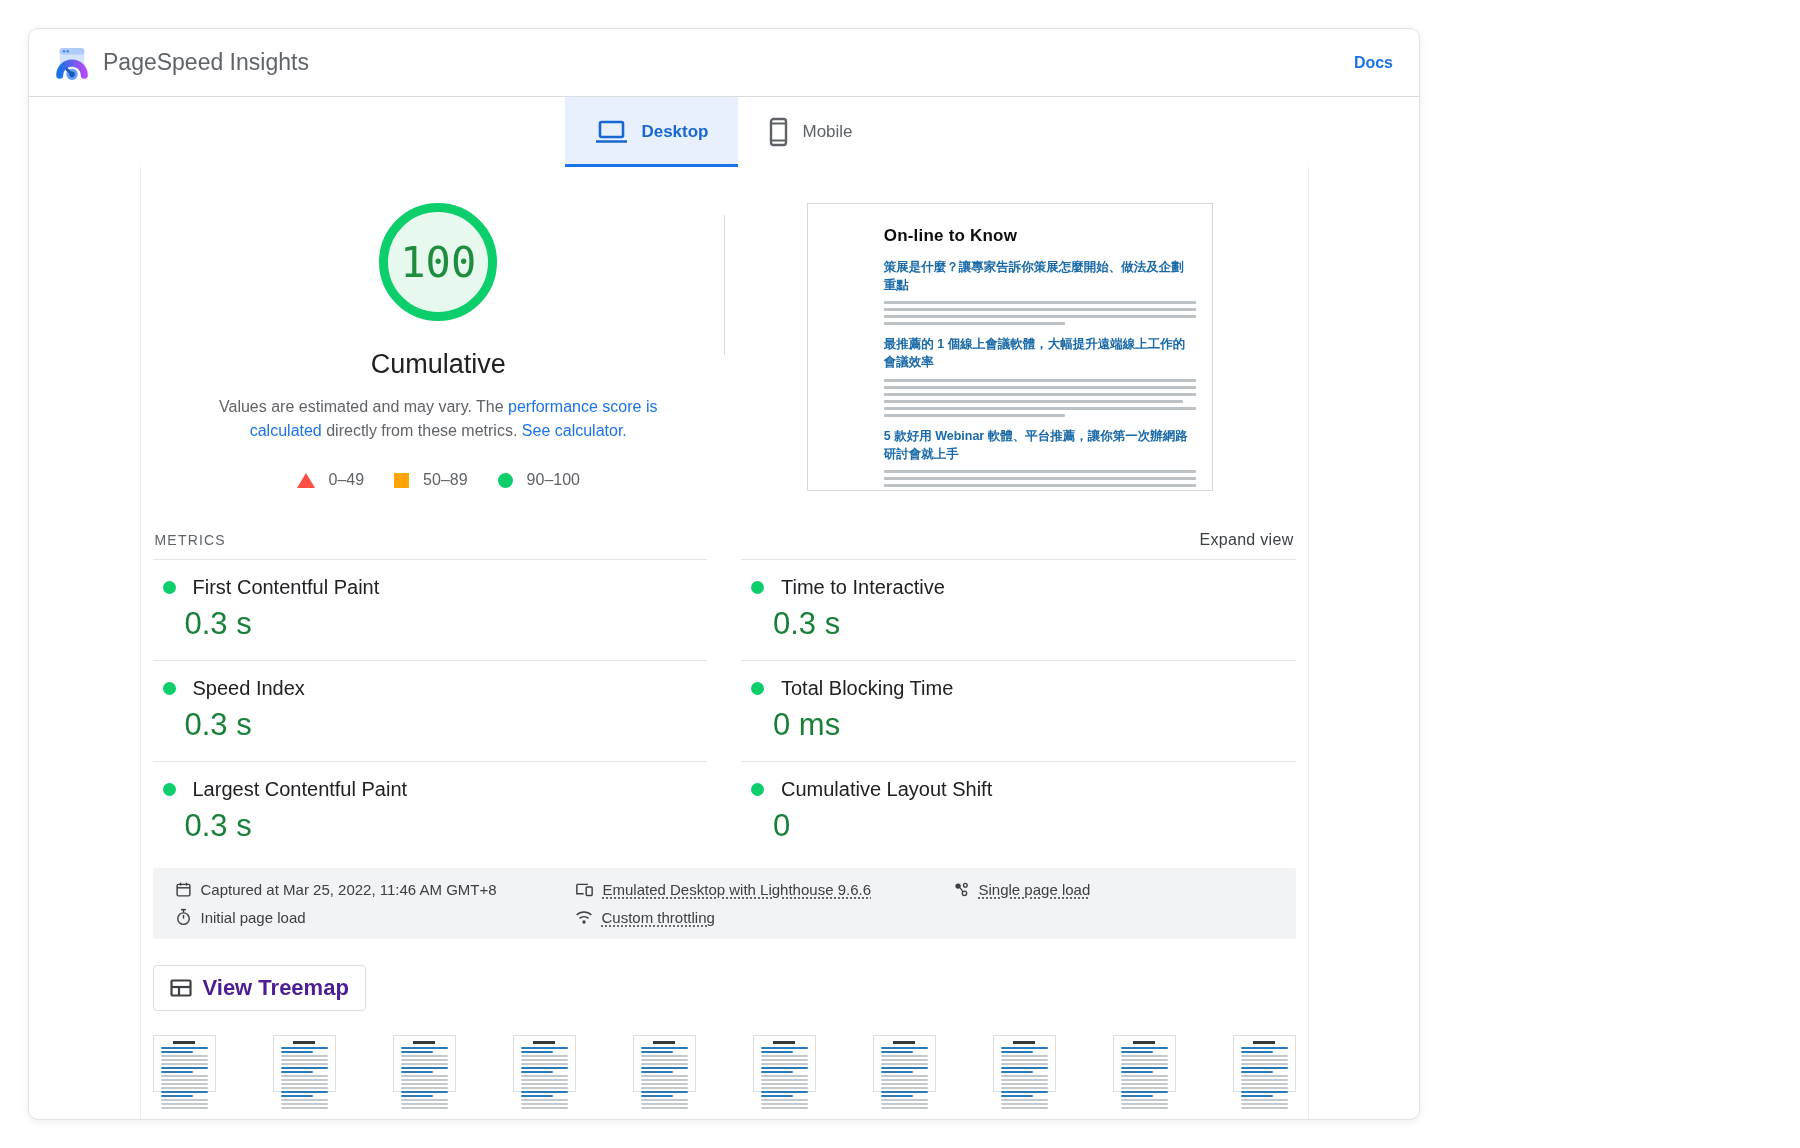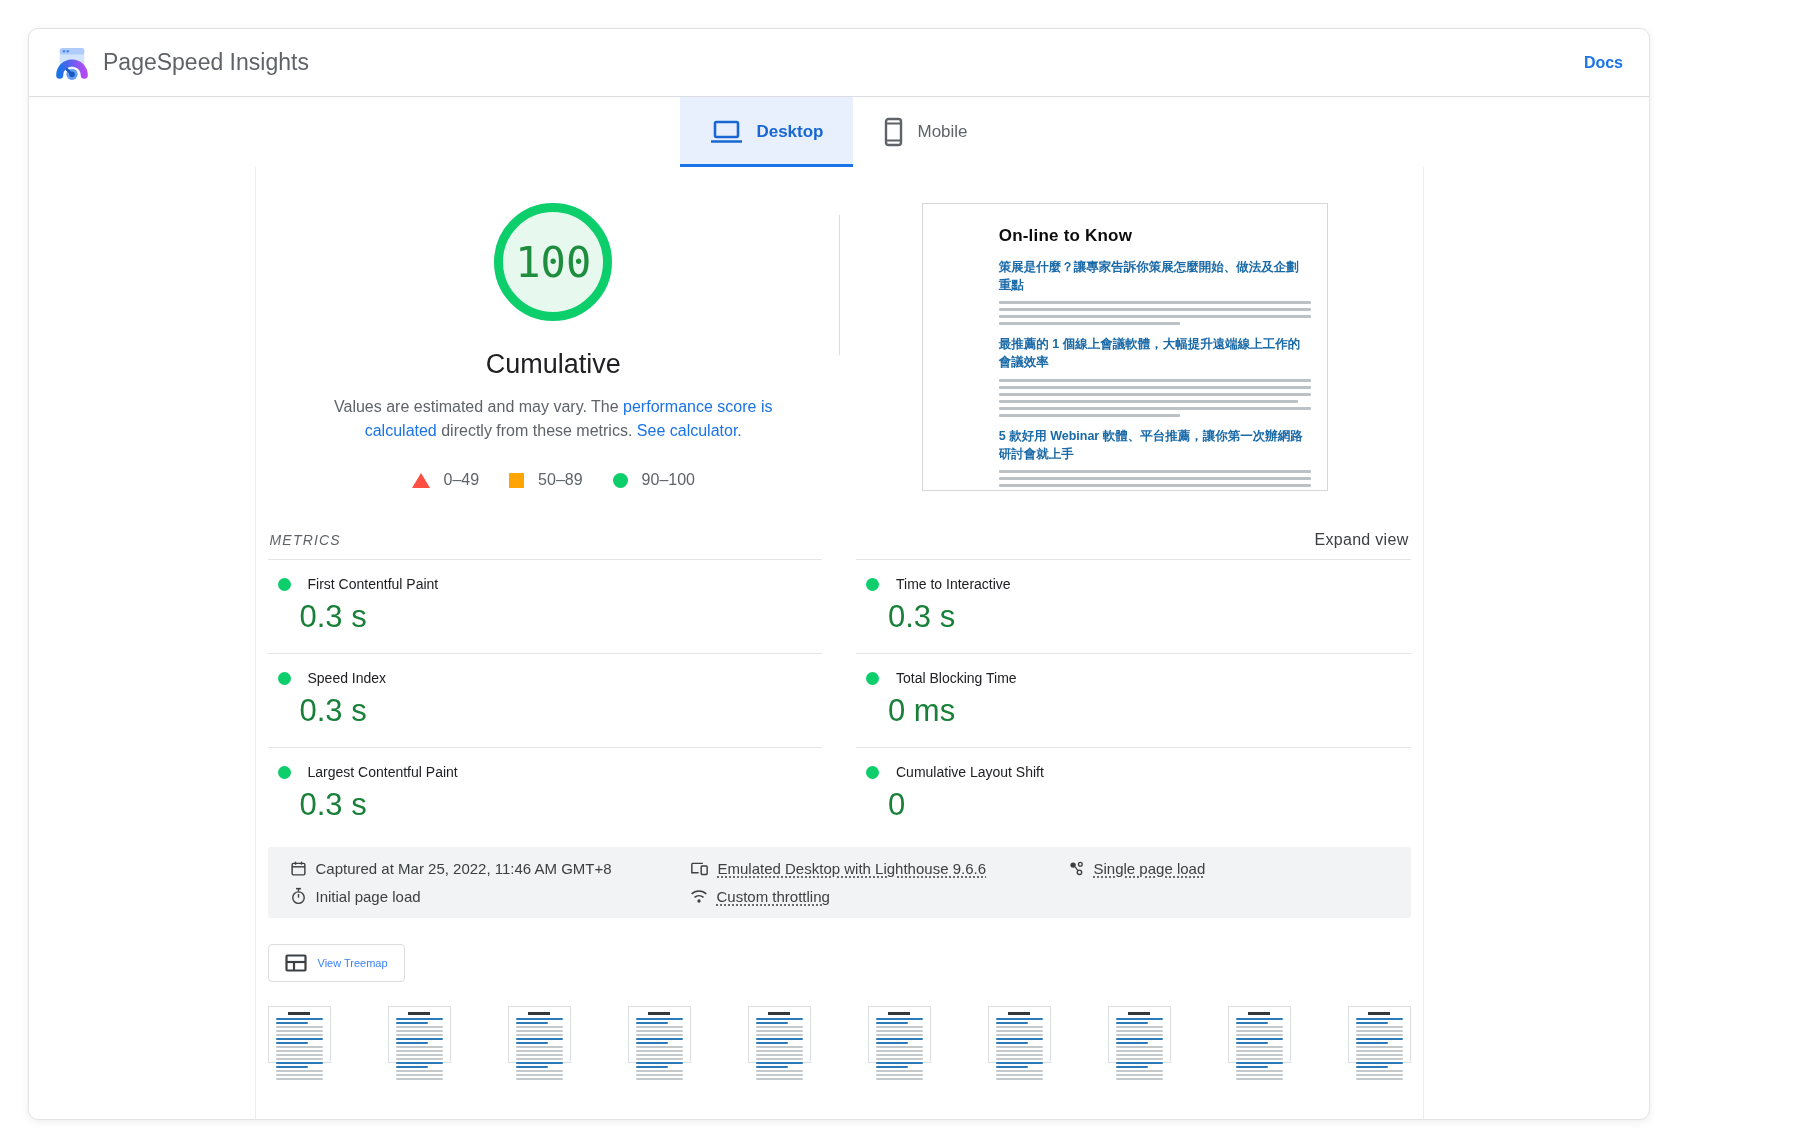--- a/index.html
+++ b/index.html
@@ -1,18 +1,18 @@
 <!DOCTYPE html>
 <html><head>
 <meta charset="utf-8">
 <style>
   * { box-sizing: border-box; margin: 0; padding: 0; }
   html,body { width:1800px; height:1148px; background:#fff; font-family:"Liberation Sans", sans-serif; }
   .card {
-    position:absolute; left:28px; top:28px; width:1622px; height:1092px;
+    position:absolute; left:28px; top:28px; width:1392px; height:1092px;
     background:#fff; border:1px solid #e3e3e3; border-radius:10px;
     box-shadow:0 2px 8px rgba(0,0,0,.07); overflow:hidden;
   }
   
   .hdr { height:68px; display:flex; align-items:center; padding:0 26px; border-bottom:1px solid #dadce0; }
   .hdr .logo { width:34px; height:34px; margin-right:14px; }
   .hdr .title { font-size:23px; color:#5f6368; }
   .hdr .spacer { flex:1; }
   .hdr .docs { font-size:16px; font-weight:700; color:#1a73e8; text-decoration:none; cursor:pointer; }
   
@@ -44,38 +44,38 @@
   .shape-ci  { width:15px; height:15px; border-radius:50%; background:#0cce6b; }
   
   .preview-col { width:50%; display:flex; justify-content:center; padding-top:12px; }
   .shot { width:406px; height:288px; border:1px solid #d4d7da; background:#fff; padding:22px 16px 14px 76px; overflow:hidden; }
   .shot .shot-title { font-size:17px; font-weight:700; color:#0d0d0d; letter-spacing:.2px; margin-bottom:12px; }
   .shot h4 { font-size:12.5px; line-height:1.45; font-weight:700; color:#1a6aa8; margin:10px 0 7px; }
   .sim { margin-bottom:4px; }
   .sim .p-line { height:3px; background:#bcc1c6; border-radius:1px; margin:4px 0; }
   
   .metrics-hdr { margin-top:40px; display:flex; justify-content:space-between; align-items:center; padding:0 2px 10px 2px; }
-  .metrics-hdr .mlabel { font-size:14px; letter-spacing:1.2px; color:#5f6368;font-style:italic; }
+  .metrics-hdr .mlabel { font-size:14px; letter-spacing:1.2px; color:#5f6368; }
   .metrics-hdr .expand { font-size:16px; color:#3c4043; letter-spacing:.3px; cursor:pointer; }
   .mgrid { display:grid; grid-template-columns:1fr 1fr; column-gap:34px; }
   .mcell { border-top:1px solid #e3e5e8; padding:16px 0 18px 10px; }
   .mhead { display:flex; align-items:center; gap:17px; }
   .mdot { width:13px; height:13px; border-radius:50%; background:#0cce6b; flex:none; }
-  .mname { font-size:14px; color:#202124; }
+  .mname { font-size:20px; color:#202124; }
   .mval { margin-top:7px; margin-left:22px; font-size:31px; color:#188038; }
   
   .capbar { margin-top:6px; background:#f1f3f4; border-radius:3px; padding:13px 22px;
             display:grid; grid-template-columns:400px 378px 1fr; row-gap:10px; }
   .cap-item { display:flex; align-items:center; gap:9px; font-size:15px; color:#3c4043; }
   .cap-item svg { flex:none; }
   .cap-item .u { text-decoration:underline dotted; text-underline-offset:3px; cursor:pointer; }
   
   .treemap-btn { margin-top:26px; display:inline-flex; align-items:center; gap:11px; padding:9px 16px;
                  background:#fff; border:1px solid #dadce0; border-radius:4px; cursor:pointer; }
-  .treemap-btn .tlabel { font-size:11px; color:#3b82f6; }
+  .treemap-btn .tlabel { font-size:22px; color:#4c1d95;font-weight:bold; }
   
   .filmstrip { margin-top:24px; display:flex; justify-content:space-between; }
   .film-thumb { width:63px; height:57px; border:1px solid #dcdfe2; background:#fff; padding:4px 7px; }
   .mini-title { height:3px; width:46%; background:#33383c; margin:1px auto 3px; }
   .mini .p-line { height:2px; border-radius:1px; margin:2px 0; }
   .mini .b { background:#2c7bb8; }
   .mini .g { background:#c3c8cd; }
 </style>
 </head>
 <body>

